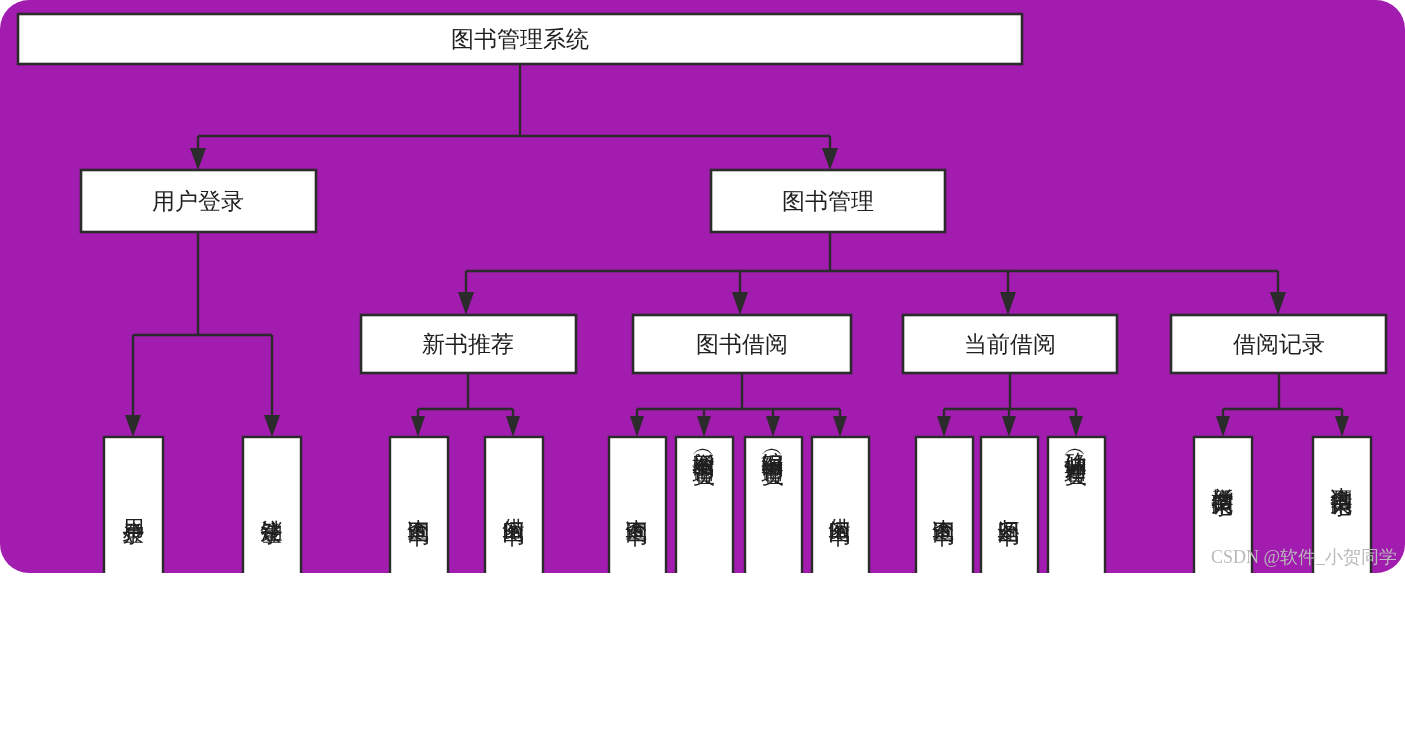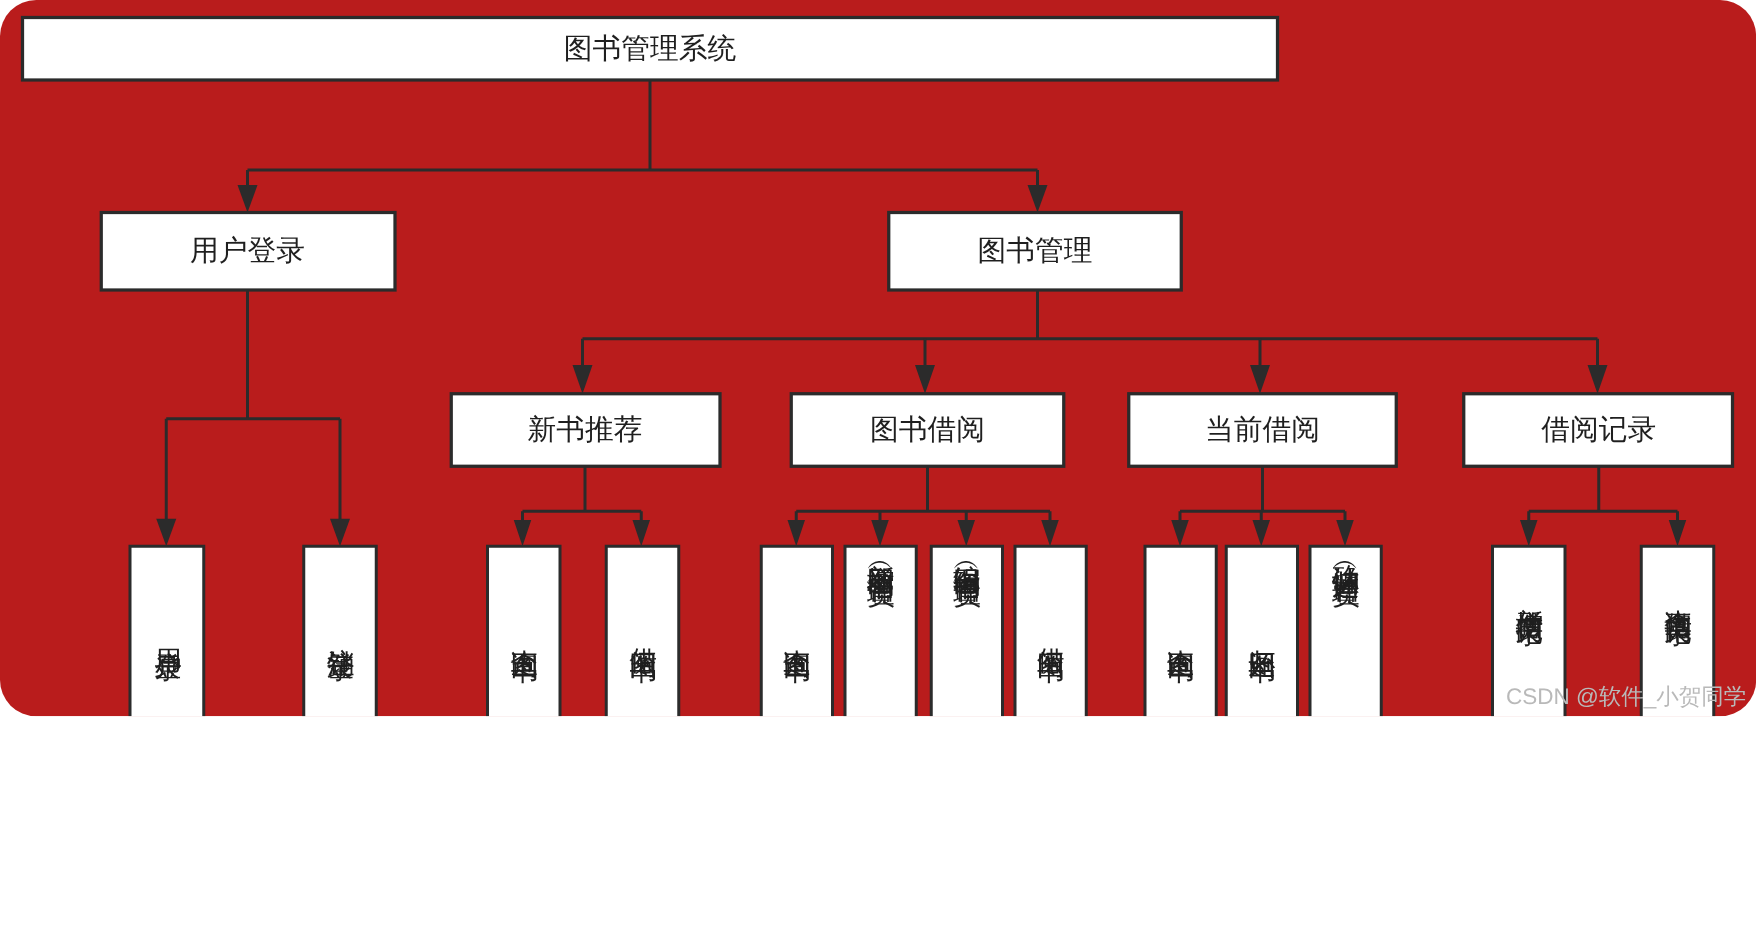--- a/index.html
+++ b/index.html
@@ -7,21 +7,21 @@
     padding: 0;
     background: #ffffff;
   }
   body {
     font-family: "DejaVu Sans", "Liberation Sans", sans-serif;
   }
   #diagram-root {
     position: relative;
     width: 1405px;
     height: 573px;
-    background: #b91c1c;
+    background: #a21caf;
     overflow: hidden;
     border-radius: 29px;
   }
   svg#flow-svg {
     position: absolute;
     left: 0;
     top: 0;
     width: 1405px;
     height: 747px;
     display: block;
@@ -59,21 +59,21 @@
     font-size: 22px;
     text-anchor: middle;
     writing-mode: vertical-rl;
     text-orientation: upright;
     letter-spacing: 2px;
   }
   .watermark-text {
     position: absolute;
     right: 8px;
     bottom: 4px;
-    font-family: Liberation Sans, sans-serif;
+    font-family: Liberation Serif, serif;
     font-size: 18px;
     color: #b9b9b9;
     white-space: nowrap;
     user-select: none;
   }
 </style>
 </head>
 <body>
 
 <div id="diagram-root">

